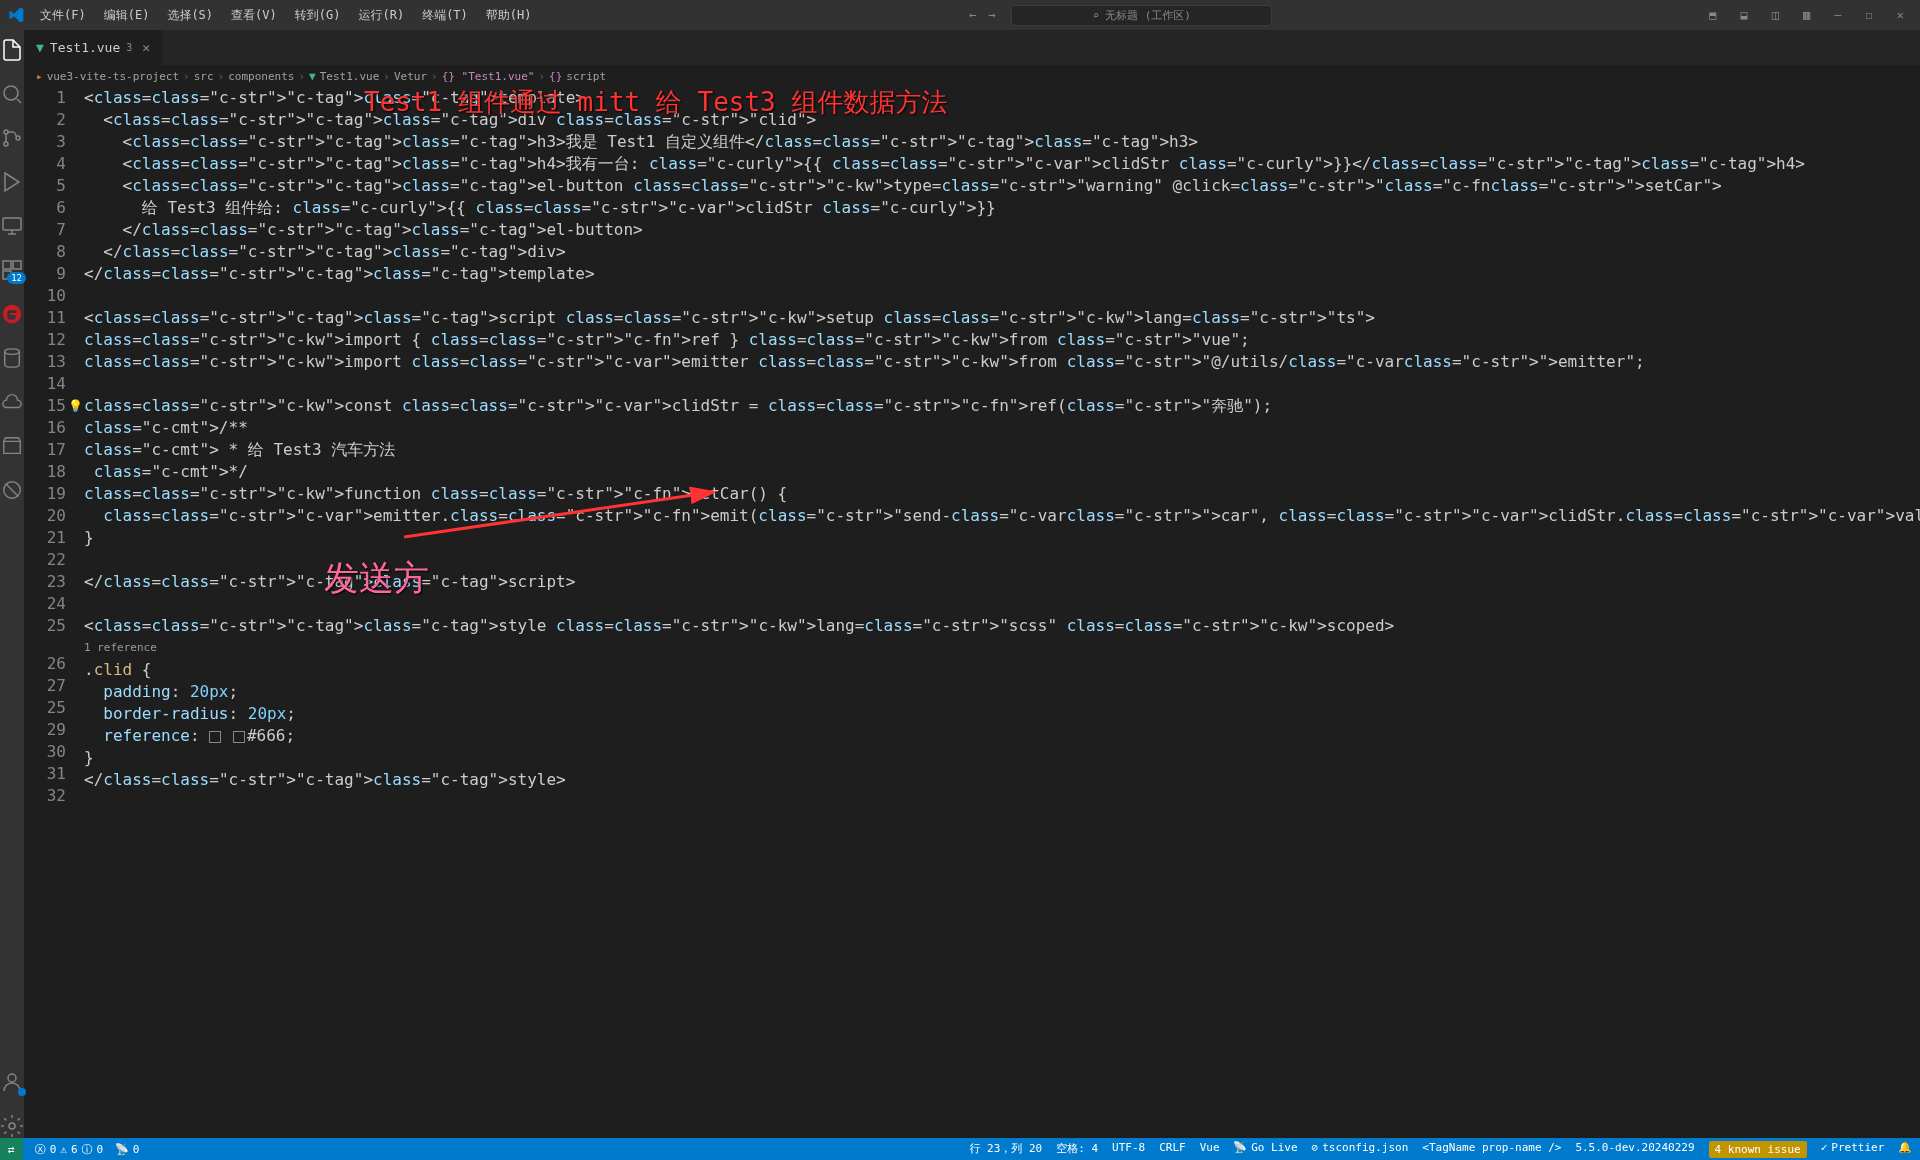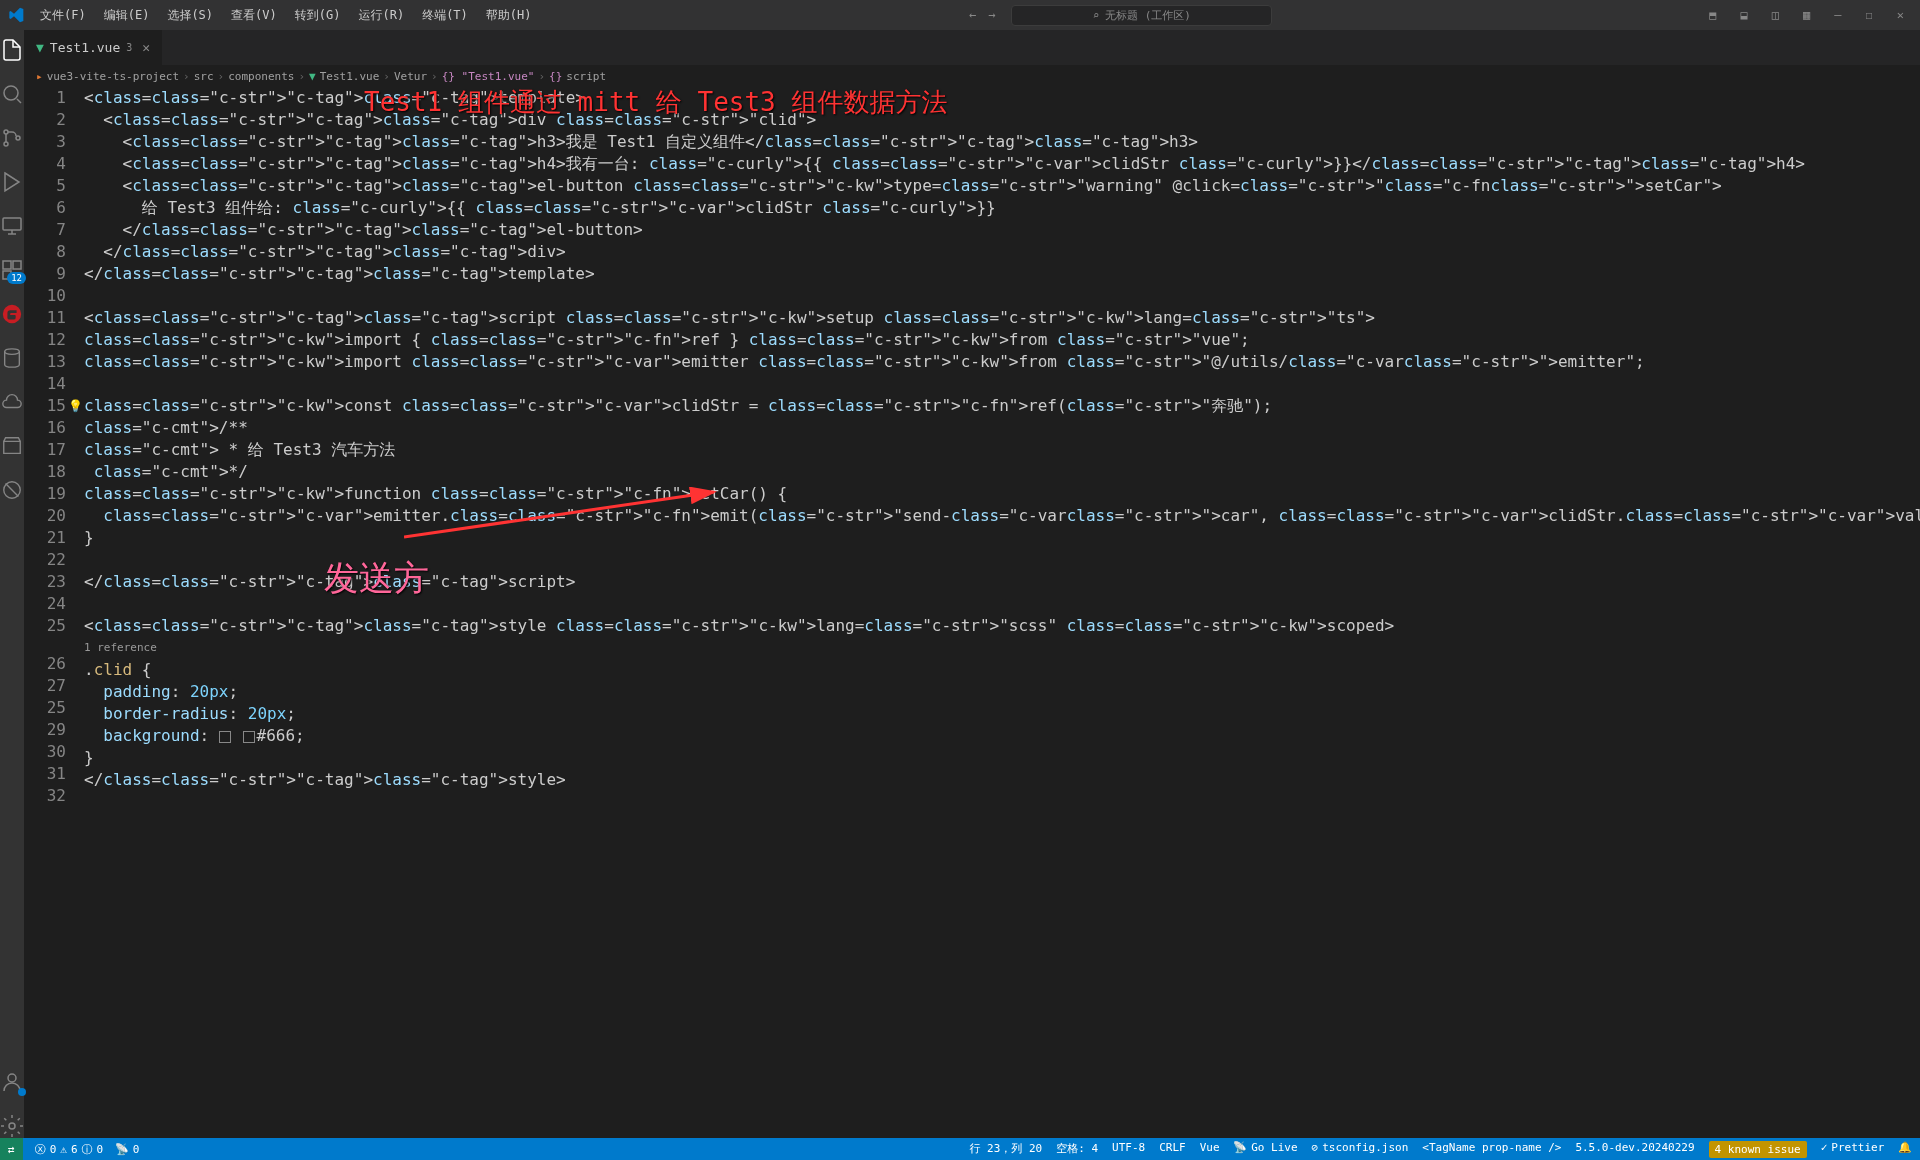--- a/index.html
+++ b/index.html
@@ -263,21 +263,21 @@
             <div class="line">  <span <span="" class="c-attr">class</span>=<span <span="" class="c-attr">class</span>="c-str"&gt;"c-var"&gt;emitter.<span <span="" class="c-attr">class</span>=<span <span="" class="c-attr">class</span>="c-str"&gt;"c-fn"&gt;emit(<span <span="" class="c-attr">class</span>="c-str"&gt;"send-<span <span="" class="c-attr">class</span>="c-var<span <span="" class="c-attr">class</span>="c-str"&gt;"&gt;car", <span <span="" class="c-attr">class</span>=<span <span="" class="c-attr">class</span>="c-str"&gt;"c-var"&gt;clidStr.<span <span="" class="c-attr">class</span>=<span <span="" class="c-attr">class</span>="c-str"&gt;"c-var"&gt;value);</div>
             <div class="line">}</div>
             <div class="line"></div>
             <div class="line">&lt;/<span <span="" class="c-attr">class</span>=<span <span="" class="c-attr">class</span>="c-str"&gt;"c-tag"&gt;<span <span="" class="c-attr">class</span>="c-tag"&gt;script&gt;</div>
             <div class="line"></div>
             <div class="line">&lt;<span <span="" class="c-attr">class</span>=<span <span="" class="c-attr">class</span>="c-str"&gt;"c-tag"&gt;<span <span="" class="c-attr">class</span>="c-tag"&gt;style <span <span="" class="c-attr">class</span>=<span <span="" class="c-attr">class</span>="c-str"&gt;"c-kw"&gt;lang=<span <span="" class="c-attr">class</span>="c-str"&gt;"scss" <span <span="" class="c-attr">class</span>=<span <span="" class="c-attr">class</span>="c-str"&gt;"c-kw"&gt;scoped&gt;</div>
             <div class="line codelens">1 reference</div>
             <div class="line">.<span class="c-sel">clid</span> {</div>
             <div class="line">  <span class="c-prop">padding</span>: <span class="c-num">20px</span>;</div>
             <div class="line">  <span class="c-prop">border-radius</span>: <span class="c-num">20px</span>;</div>
-            <div class="line">  <span class="c-prop">background</span>: <span class="color-swatch"></span> <span class="color-swatch"></span>#666;</div>
+            <div class="line">  <span class="c-prop">reference</span>: <span class="color-swatch"></span> <span class="color-swatch"></span>#666;</div>
             <div class="line">}</div>
             <div class="line">&lt;/<span <span="" class="c-attr">class</span>=<span <span="" class="c-attr">class</span>="c-str"&gt;"c-tag"&gt;<span <span="" class="c-attr">class</span>="c-tag"&gt;style&gt;</div>
             <div class="line"></div>
           </div>
         <div class="annotation ann-red" style="top:4px;left:340px">Test1 组件通过 mitt  给  Test3 组件数据方法</div>
         <div class="annotation ann-pink" style="top:480px;left:300px">发送方</div>
         <svg class="arrow" style="top:400px;left:380px" width="320" height="60">
             <defs>
               <marker id="ah1" markerWidth="10" markerHeight="10" refX="8" refY="3" orient="auto">
                 <path d="M0,0 L0,6 L9,3 z" fill="#ff3333"></path>

